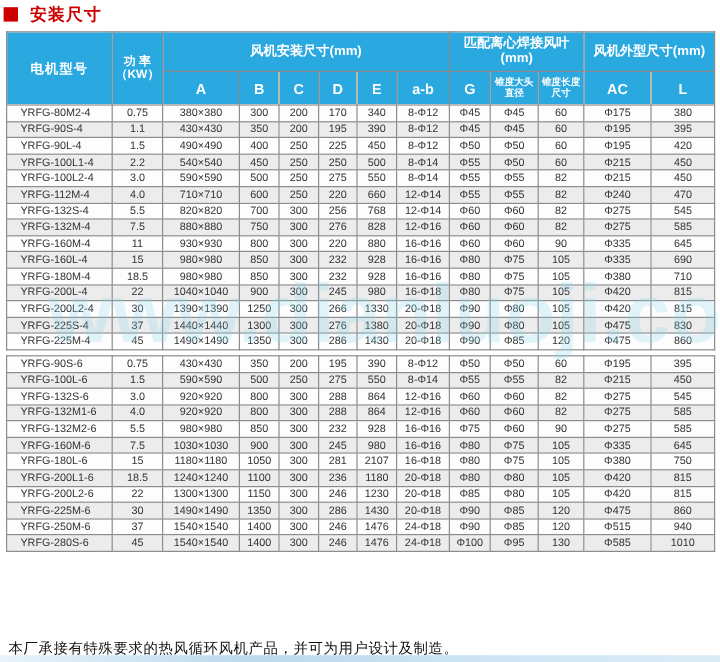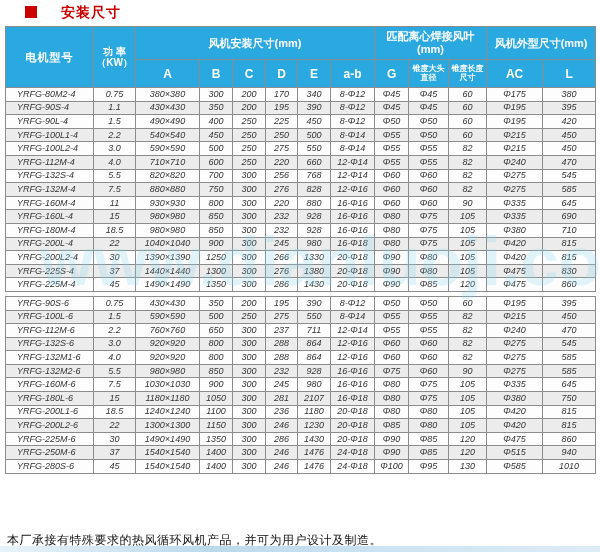--- a/index.html
+++ b/index.html
@@ -9,22 +9,22 @@
   .page {
     position: relative;
     width: 600px;
     height: 552px;
     background: #ffffff;
     overflow: hidden;
   }
 
   .title-row {
     position: absolute;
-    top: 4px; left: 25px;
-    display: flex; align-items: center; gap: 24px;
+    top: 4px; left: 3px;
+    display: flex; align-items: center; gap: 10px;
     height: 16px;
   }
   .title-square {
     width: 12px; height: 12px;
     background: var(--title-red, #cc0000);
     display: inline-block;
   }
   .title-text {
     color: var(--title-red, #cc0000);
     font-size: 14px;
@@ -74,21 +74,21 @@
     font-weight: bold;
   }
   tr.group-row { height: 33px; }
   tr.sub-row   { height: 28px; }
   th.h-model   { font-size: 11px; letter-spacing: 1px; font-family: Liberation Serif, serif; }
   th.h-power   { font-size: 10px; line-height: 1.15; white-space: pre-line; margin-left: 16px; }
   th.h-group   { font-size: 11px; line-height: 1.15; white-space: pre-line; }
   th.sub-th    { font-size: 12px; }
   th.small-th  { font-size: 8px; line-height: 1.1; padding: 0 2px; }
 
-  tbody tr { height: 13.6px; font-style: italic; }
+  tbody tr { height: 13.6px; }
   tbody tr:nth-child(even) { background: #ececec; }
   tbody tr:nth-child(odd)  { background: #fdfdfd; }
   tbody td {
     font-size: 9px;
     color: #333333;
     line-height: 1;
     padding: 0 1px;
   }
   td.col-model {
     text-align: left;
@@ -446,35 +446,20 @@
             <td class="col-d">275</td>
             <td class="col-e">550</td>
             <td class="col-a_b">8-Φ14</td>
             <td class="col-g">Φ55</td>
             <td class="col-taper_diameter">Φ55</td>
             <td class="col-taper_length">82</td>
             <td class="col-ac">Φ215</td>
             <td class="col-l">450</td>
           </tr>
           <tr>
-            <td class="col-model">YRFG-112M-6</td>
-            <td class="col-power">2.2</td>
-            <td class="col-a">760×760</td>
-            <td class="col-b">650</td>
-            <td class="col-c">300</td>
-            <td class="col-d">237</td>
-            <td class="col-e">711</td>
-            <td class="col-a_b">12-Φ14</td>
-            <td class="col-g">Φ55</td>
-            <td class="col-taper_diameter">Φ55</td>
-            <td class="col-taper_length">82</td>
-            <td class="col-ac">Φ240</td>
-            <td class="col-l">470</td>
-          </tr>
-          <tr>
             <td class="col-model">YRFG-132S-6</td>
             <td class="col-power">3.0</td>
             <td class="col-a">920×920</td>
             <td class="col-b">800</td>
             <td class="col-c">300</td>
             <td class="col-d">288</td>
             <td class="col-e">864</td>
             <td class="col-a_b">12-Φ16</td>
             <td class="col-g">Φ60</td>
             <td class="col-taper_diameter">Φ60</td>

